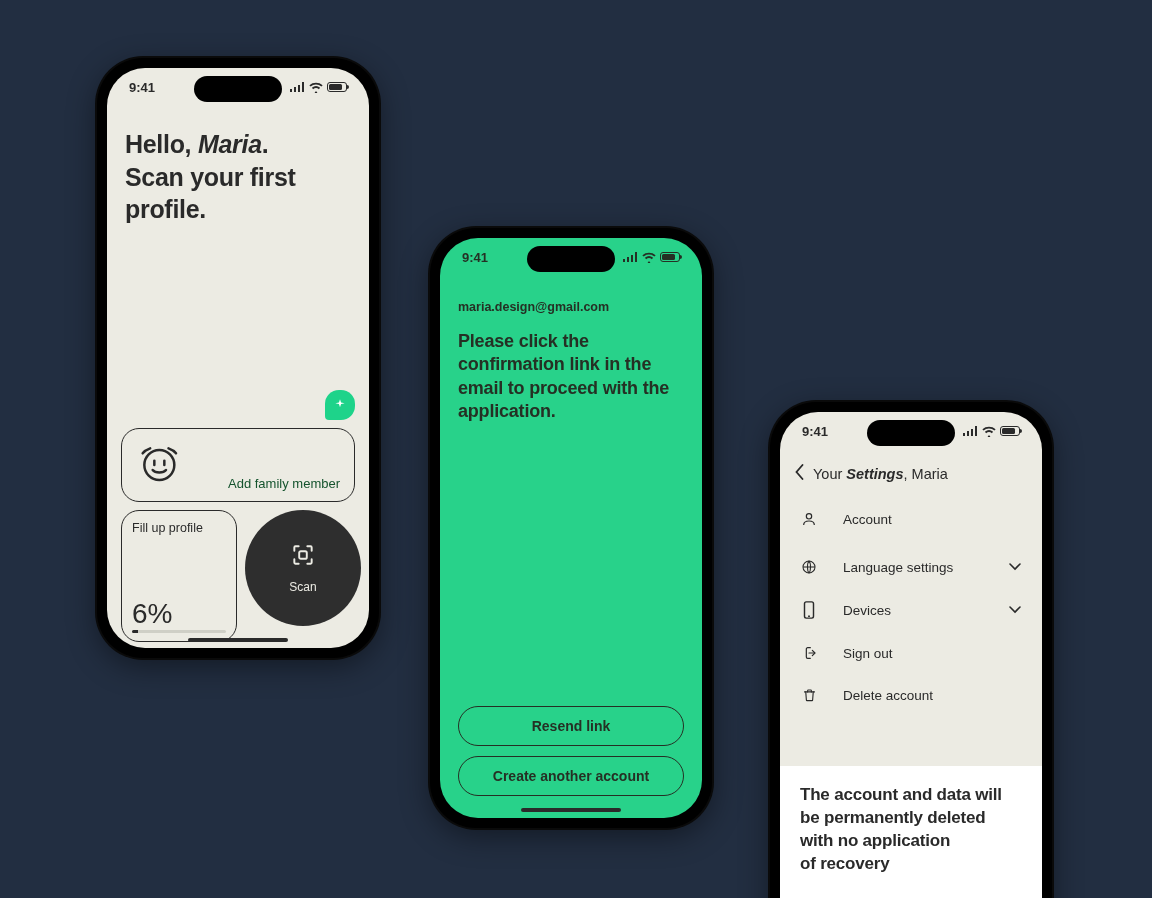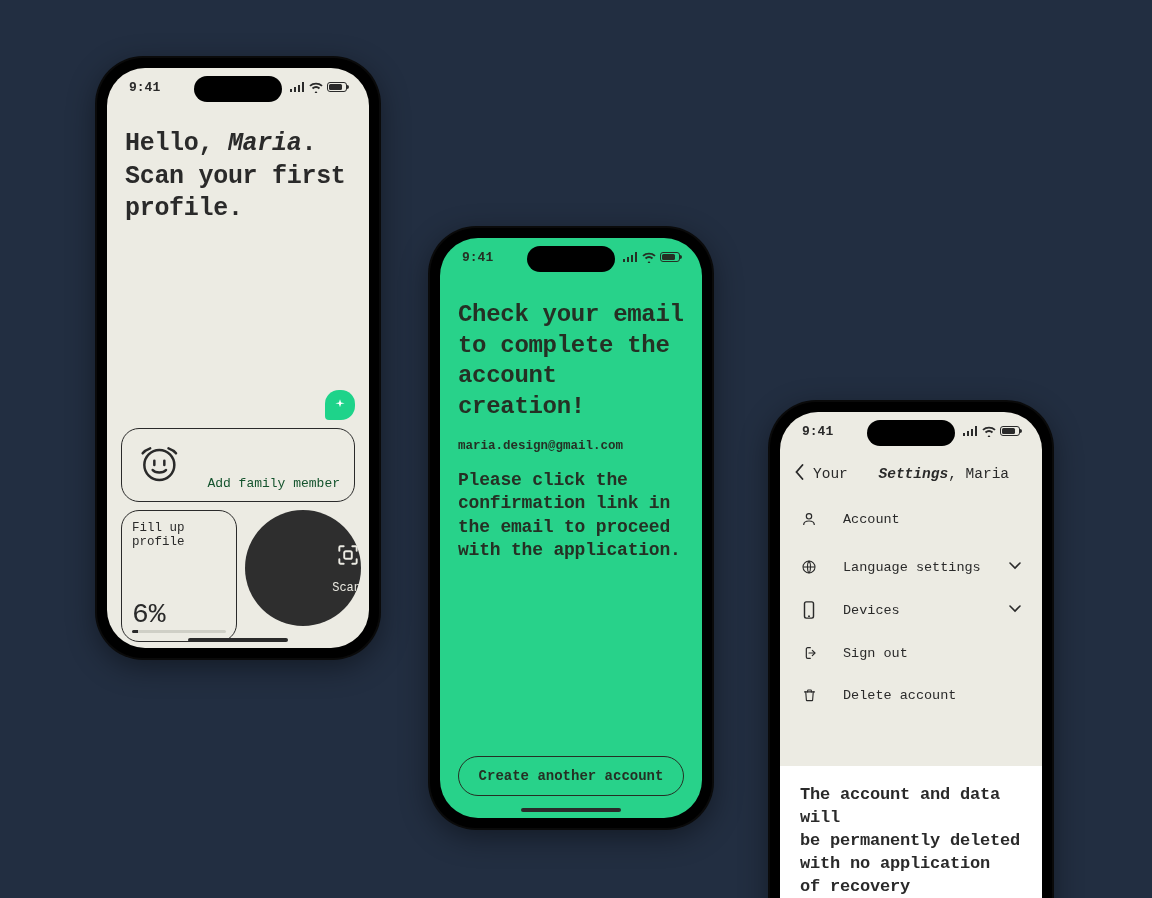--- a/index.html
+++ b/index.html
@@ -21,21 +21,20 @@
     background: #000;
     padding: 10px;
     box-shadow: 0 0 0 2px #0a0a0a, 0 8px 30px rgba(0,0,0,.45);
   }
   .screen {
     width: 100%;
     height: 100%;
     border-radius: 38px;
     position: relative;
     overflow: hidden;
-    font-family: Liberation Mono, monospace;
   }
   .notch {
     position: absolute;
     top: 8px;
     left: 50%;
     transform: translateX(-50%);
     width: 88px;
     height: 26px;
     background: #000;
     border-radius: 18px;
@@ -131,21 +130,21 @@
   }
   .profile-card .title { font-size:12.5px; }
   .profile-card .pct   { font-size:28px; font-weight:500; }
   .profile-card .bar   { height:3px; background:#cfcfc6; border-radius:2px; overflow:hidden; }
   .profile-card .bar > i { display:block; height:100%; background:#2a2a2a; }
 
   .scan-fab {
     position:absolute; left:138px; top:442px;
     width:116px; height:116px; border-radius:60px;
     background:#2e2e2e; color:#ecebe3;
-    display:flex; flex-direction:column; align-items:flex-end; justify-content:center;
+    display:flex; flex-direction:column; align-items:center; justify-content:center;
     gap:8px;
   }
   .scan-fab .lbl { font-size:12px; }
 
   
   #p2 { left: 430px; top: 228px; }
   #p2 .screen { background:#28d28a; color:#253024; }
   #p2 .status-bar { color:#253024; }
   .s2 {
     position:absolute; left:18px; right:18px; top:62px;
@@ -166,21 +165,21 @@
   }
 
   
   #p3 { left: 770px; top: 402px; height: 600px; }
   #p3 .screen { background:#ecebe3; color:#2a2a2a; }
   .s3-header {
     position:absolute; left:14px; right:14px; top:52px;
     display:flex; align-items:center; gap:8px;
     font-size:14.5px; font-weight:500;
   }
-  .s3-header em { font-style:italic; font-weight:600;margin-left:22px; }
+  .s3-header em { font-style:italic; font-weight:600; }
   .menu {
     position:absolute; left:0; right:0; top:86px;
     display:flex; flex-direction:column;
   }
   .menu .row {
     display:flex; align-items:center; gap:25px;
     padding:13px 20px;
     font-size:13.5px;
   }
   .menu .row .icon { width:18px; display:flex; justify-content:center; }
@@ -281,26 +280,28 @@
         <span class="wifi">
           <svg width="14" height="11" viewBox="0 0 16 12">
               <path fill="currentColor" d="M8 10.5a1.4 1.4 0 100 2.8 1.4 1.4 0 000-2.8zm-3.3-2.6a5.2 5.2 0 016.6 0l1.4-1.6a7.3 7.3 0 00-9.4 0zm-2.9-3a9.6 9.6 0 0112.4 0l1.4-1.6a11.7 11.7 0 00-15.2 0z"></path>
             </svg>
         </span>
         <span class="battery"></span>
       </span>
     </div>
 
     <div class="s2">
-      <h1>Check your email to complete the account creation!</h1>
       <div class="email">maria.design@gmail.com</div>
       <p class="sub">Please click the confirmation link in the email to proceed with the application.</p>
     </div>
 
     <div class="s2-buttons">
+      <div class="pill-btn">
+        <span>Resend link</span>
+      </div>
       <div class="pill-btn">
         <span>Create another account</span>
       </div>
     </div>
 
     <div class="home-indicator"></div>
   </div>
 </div>
 
 <div class="phone" id="p3">

